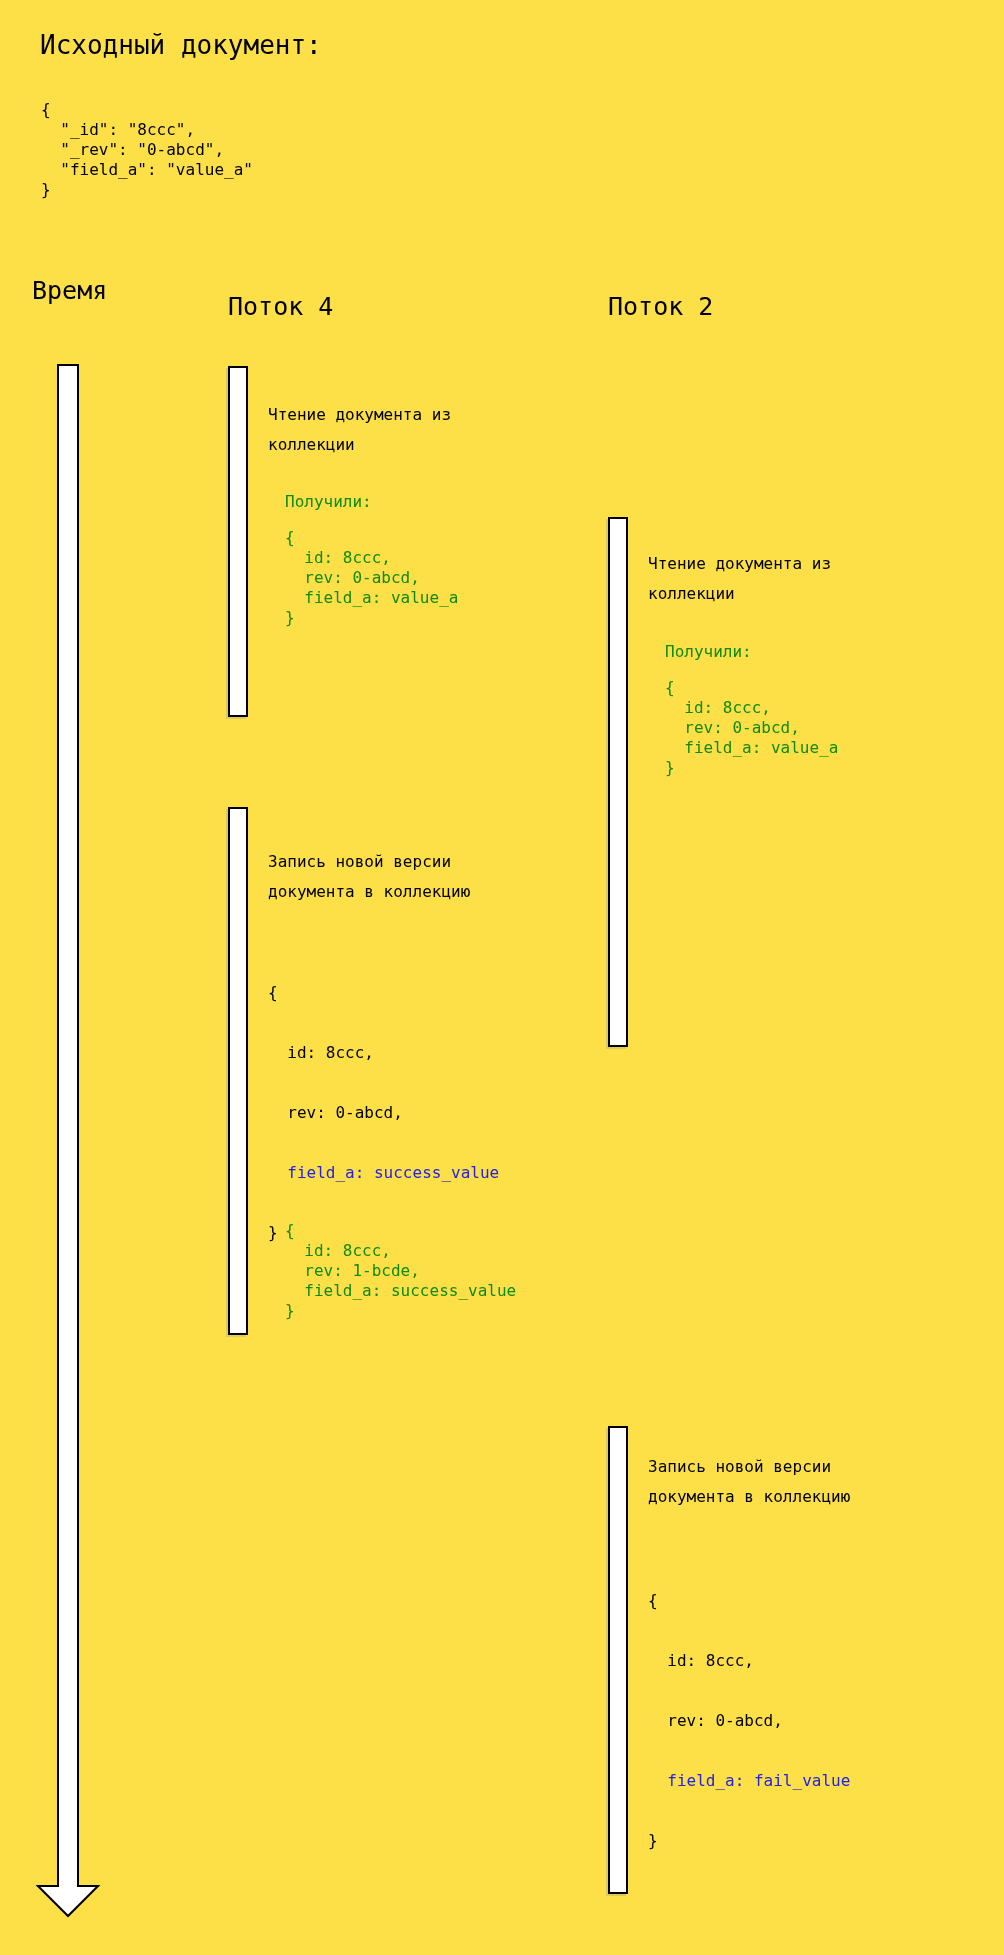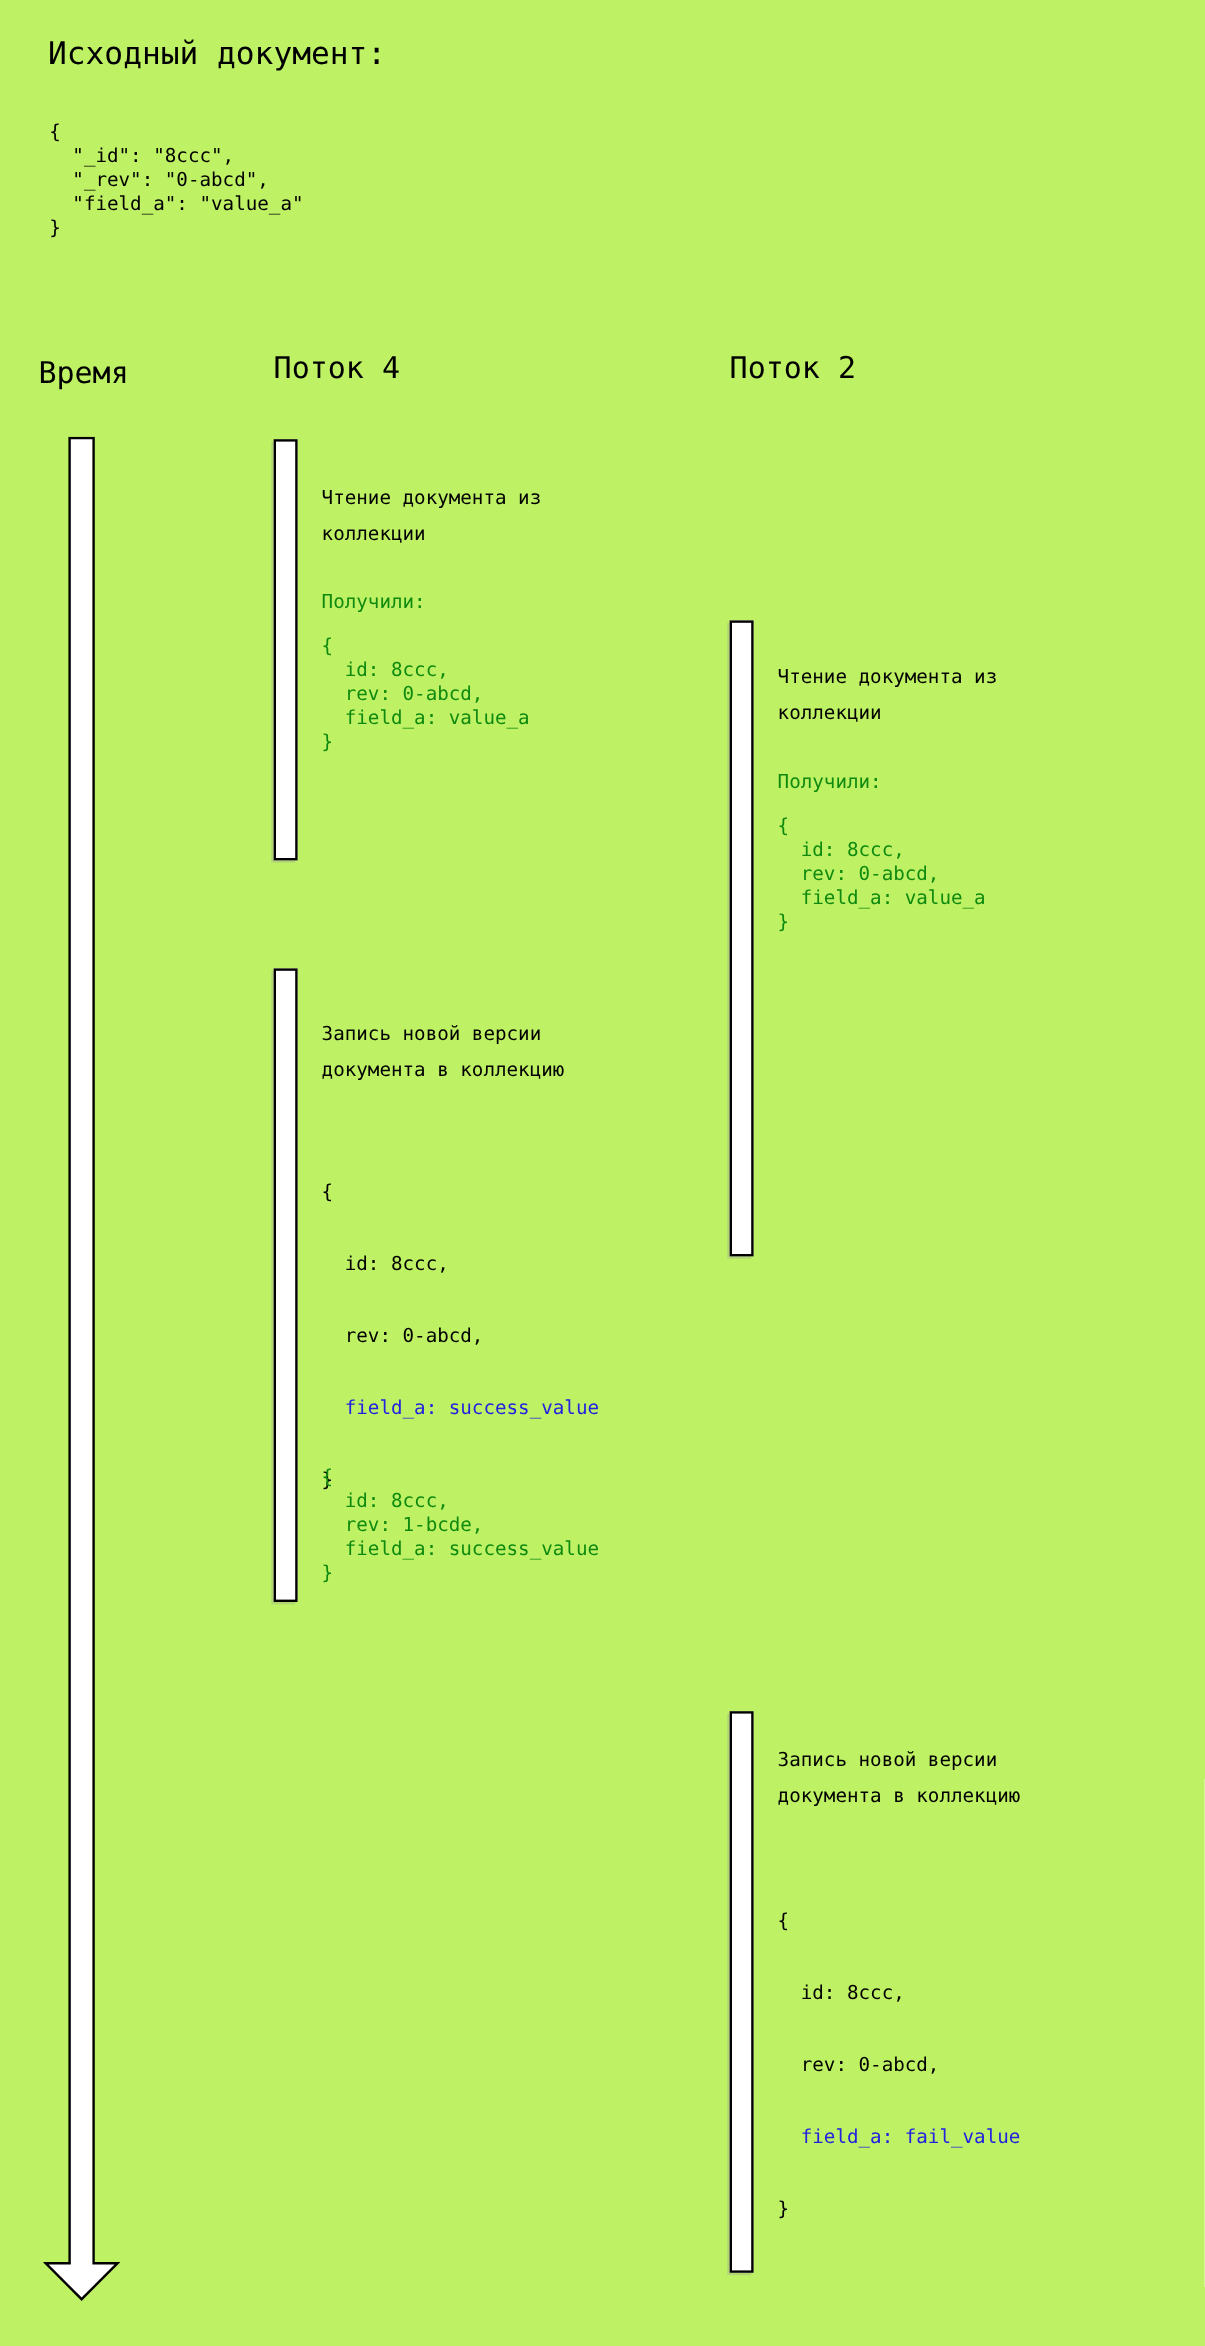--- a/index.html
+++ b/index.html
@@ -1,47 +1,47 @@
 <!DOCTYPE html>
 <html style="--green: #0f8a0f; --blue: #2222e0; --red: #fb0f0c;"><head>
 <meta charset="utf-8">
 <style>
   html,body{margin:0;padding:0;background:#fff;}
   .canvas{
-    position:relative;width:1004px;height:1955px;background:#bef264;overflow:hidden;
+    position:relative;width:1004px;height:1955px;background:#fde047;overflow:hidden;
     font-family:"DejaVu Sans Mono","Liberation Mono",monospace;color:#000;
   }
   .abs{position:absolute;}
   .title{font-size:26px;letter-spacing:0px;white-space:pre;}
   .hdr{font-size:25px;white-space:pre;}
   .txt{font-size:16px;line-height:30px;white-space:pre-line;}
   .code{font-size:16px;line-height:20px;white-space:pre;}
   .code-src{font-size:16px;line-height:20px;white-space:pre;}
-  .green{color:var(--green,#0f8a0f);}
+  .green{color:var(--green,#0f8a0f);margin-left:17px;}
   .blue{color:var(--blue,#2222e0);}
   .red{color:var(--red,#fb0f0c);}
   .bar{
     position:absolute;width:20px;background:#fff;border:2px solid #000;box-sizing:border-box;
     box-shadow:-2px 2px 0 rgba(150,150,150,0.30);
   }
   svg{display:block;}
 </style>
 </head>
 <body>
 
 <div class="canvas">
 
   <div class="abs title" style="left:40px;top:30px;">Исходный документ:</div>
   <div class="abs code-src" style="left:41px;top:100px;">{
   "_id": "8ccc",
   "_rev": "0-abcd",
   "field_a": "value_a"
 }</div>
 
-  <div class="abs hdr" style="left:32px;top:296px;">Время</div>
+  <div class="abs hdr" style="left:32px;top:276px;">Время</div>
   <div class="abs hdr" style="left:228px;top:292px;">Поток 4</div>
   <div class="abs hdr" style="left:608px;top:292px;">Поток 2</div>
 
   <svg class="abs" style="left:36px;top:364px;" width="64" height="1556" viewBox="0 0 64 1556">
     <path d="M22 1 H42 V1522 H62 L32 1552 L2 1522 H22 Z" fill="#ffffff" stroke="#000000" stroke-width="2" stroke-linejoin="miter"></path>
   </svg>
 
   <div class="bar" style="left:228px;top:366px;height:351px;"></div>
   <div class="bar" style="left:228px;top:807px;height:528px;"></div>
   <div class="bar" style="left:608px;top:517px;height:530px;"></div>

